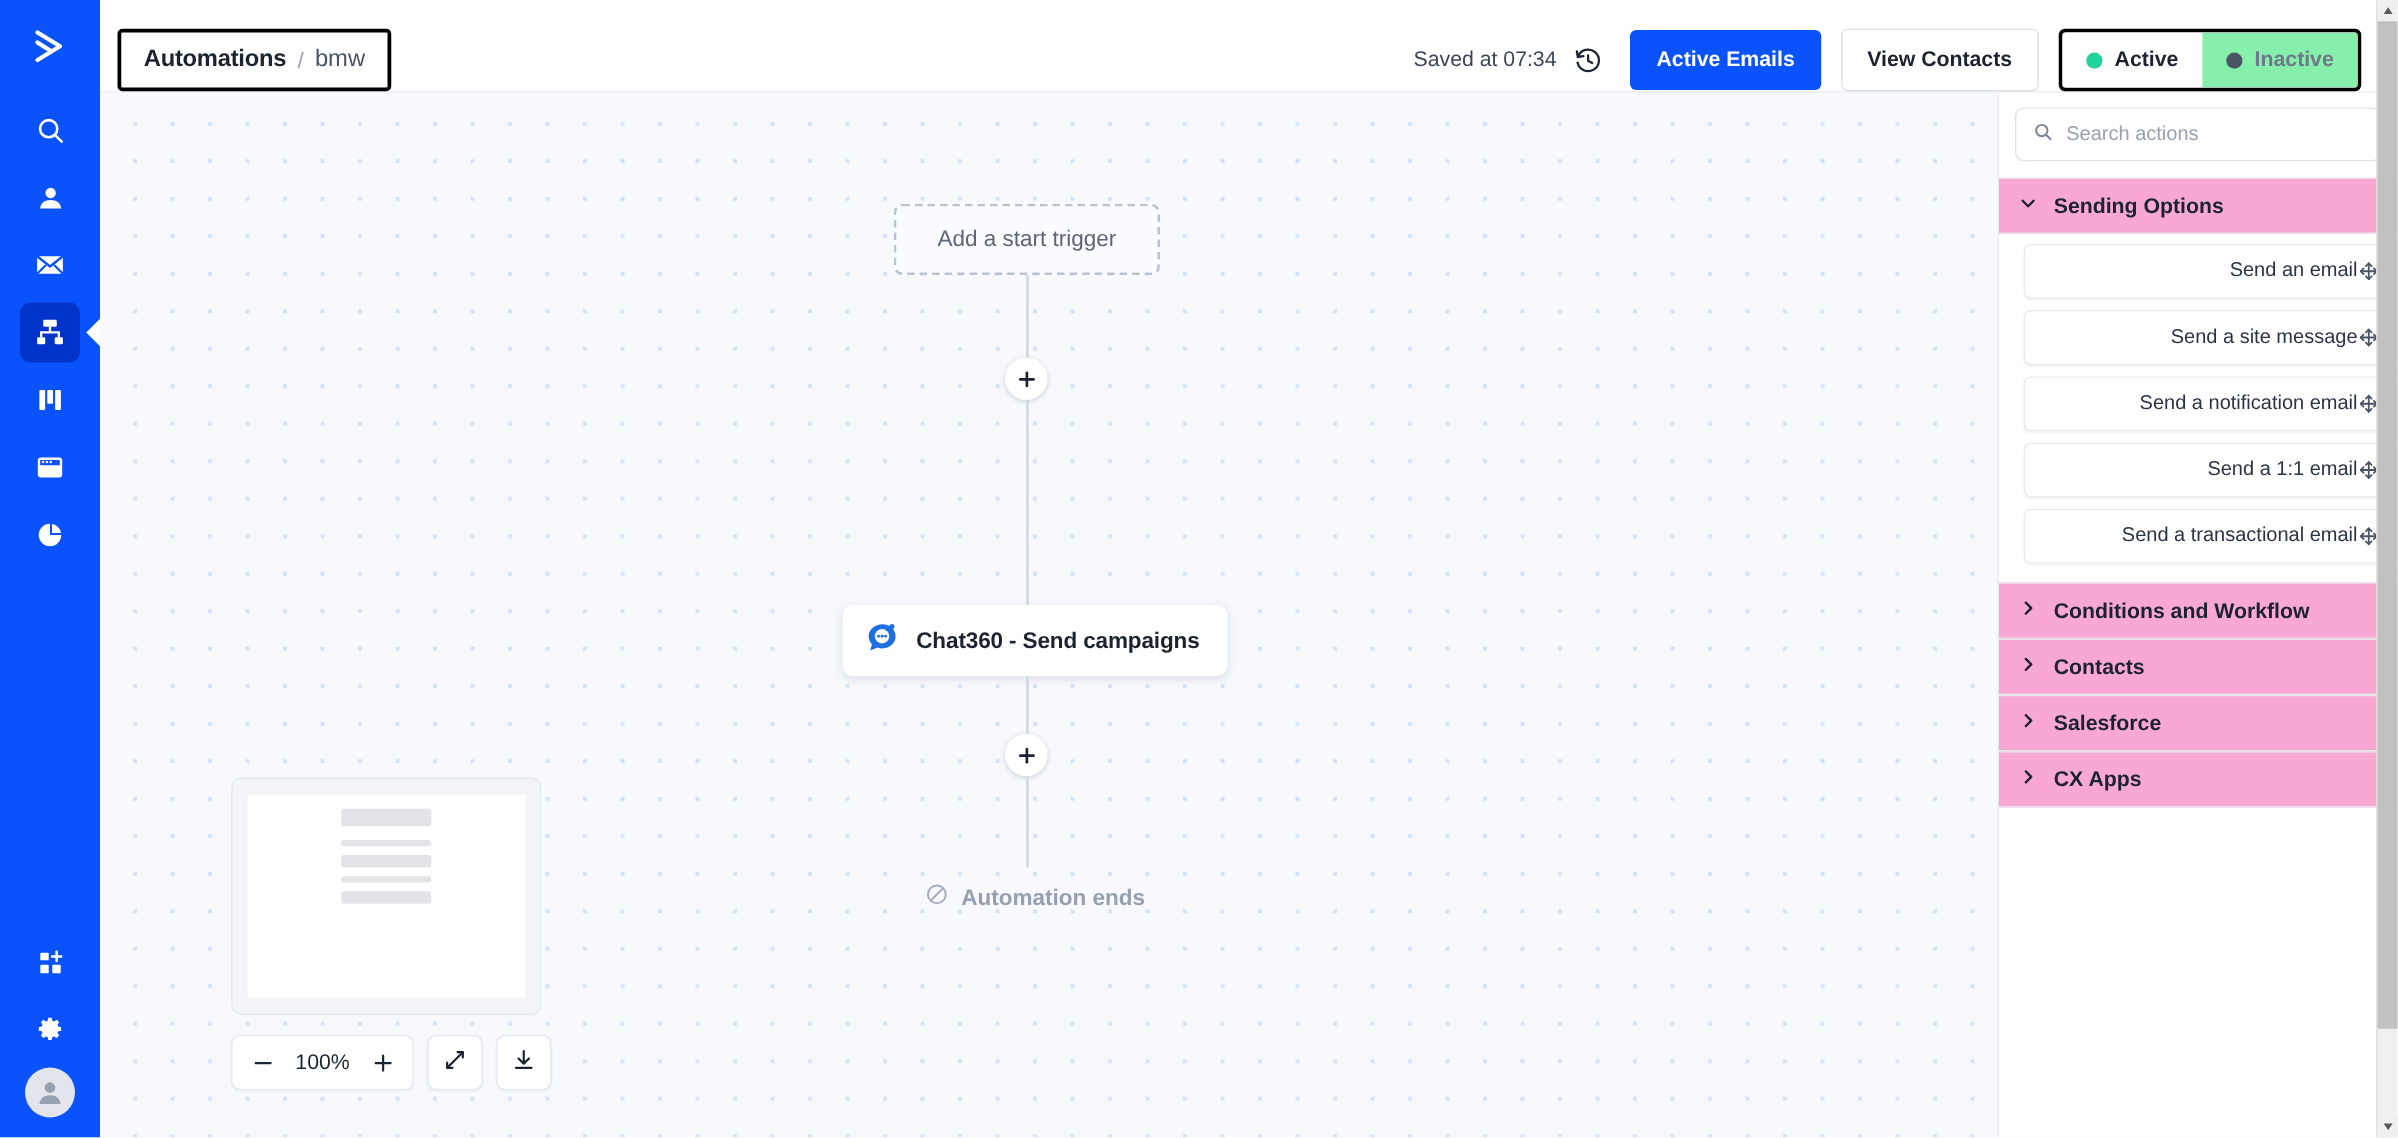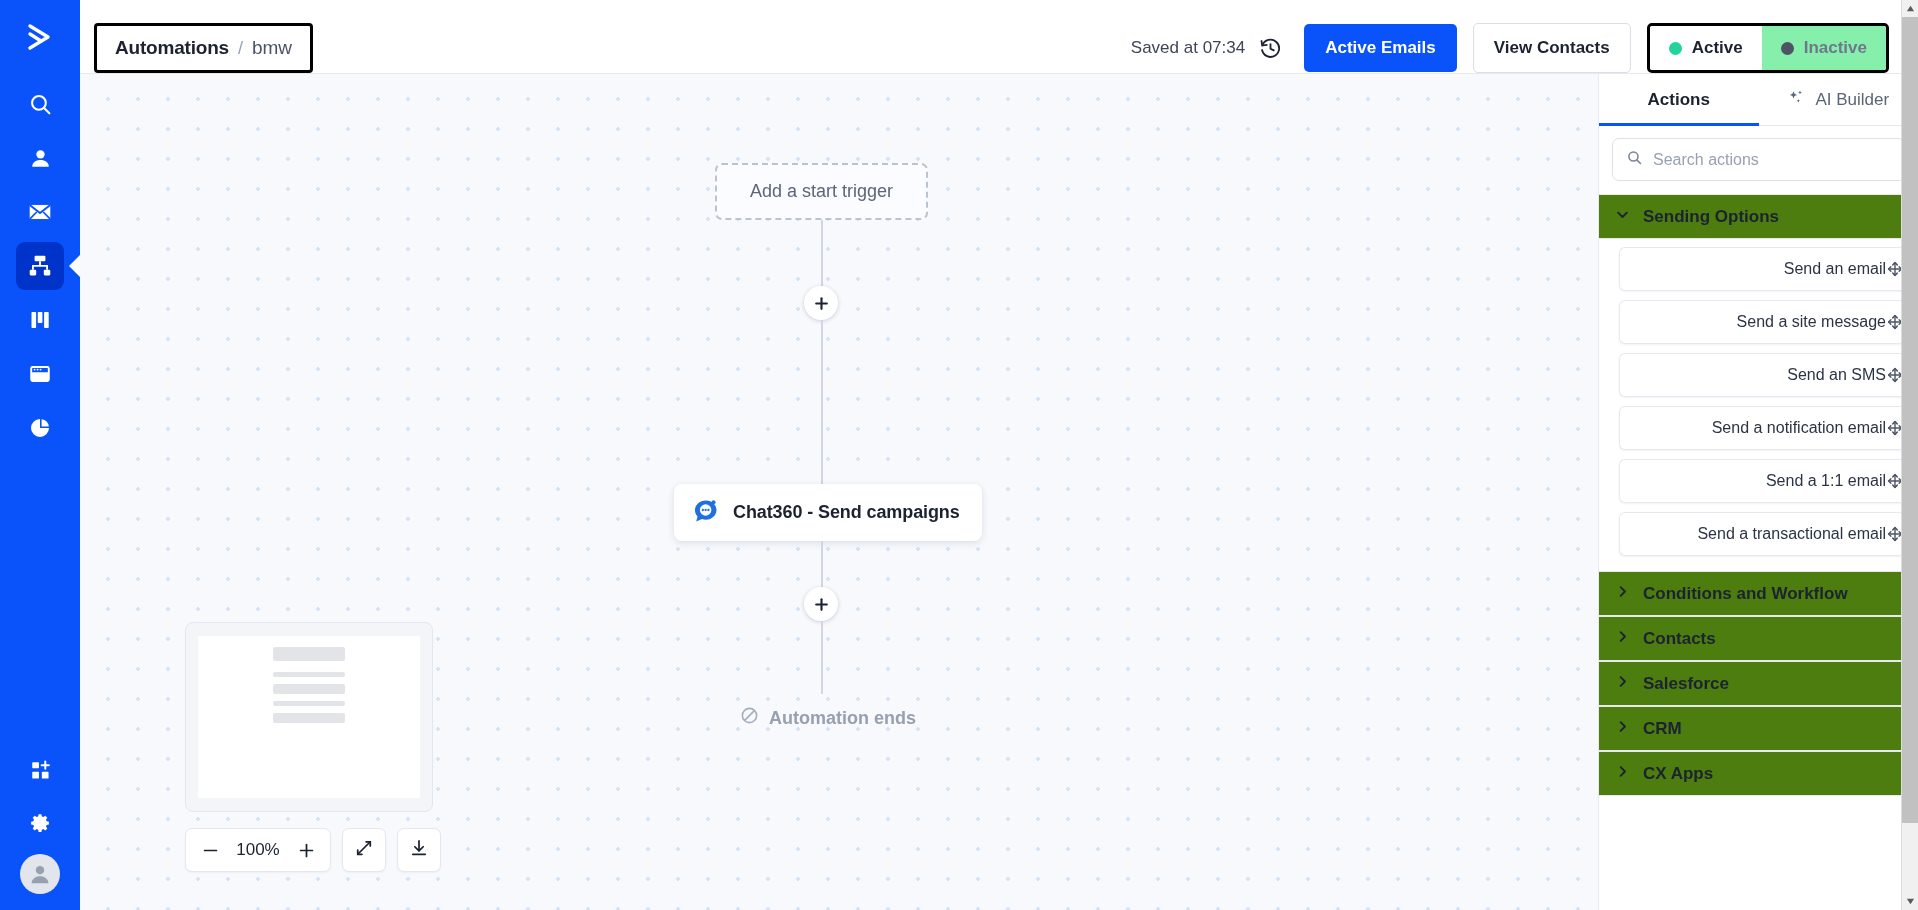--- a/index.html
+++ b/index.html
@@ -253,21 +253,21 @@
     font-size: 16px; color:#1B2330; font-family:inherit;
     background:transparent;
   }
   .search-input::placeholder { color:#98A1B0; }
 
   .panel-scroll { flex:1 1 auto; overflow:hidden; }
 
   .group-head {
     display:flex; align-items:center; gap:13px;
     padding: 0 16px; height: 45px;
-    background:#4d7c0f;
+    background:#f9a8d4;
     border-top:1px solid #E6E9EF;
     border-bottom:1px solid #E6E9EF;
     font-size: 17px; font-weight:700; color:#1B2330;
     cursor:pointer;
   }
   .group-body { padding: 8px 0 6px 0; text-align: right; }
   .action-item {
     margin: 0 0 9px 20px;
     height: 44px;
     background:#fff;
@@ -530,35 +530,20 @@
                 <line x1="12" y1="3.5" x2="12" y2="15"></line>
                 <polyline points="7,10.5 12,15.5 17,10.5"></polyline>
                 <line x1="4.5" y1="19.5" x2="19.5" y2="19.5"></line>
               </svg>
             </span>
           </div>
         </div>
       </div>
 
       <div class="right-panel">
-        <div class="tabs">
-          <div class="tab active">
-            <span>Actions</span>
-          </div>
-          <div class="tab">
-            <span>
-              <svg width="19" height="19" viewBox="0 0 24 24" fill="#5B6578">
-                <path d="M8.2 4.2l1.3 3.2 3.2 1.3-3.2 1.3-1.3 3.2-1.3-3.2L3.7 8.7l3.2-1.3z"></path>
-                <path d="M16.4 3.2l.72 1.76 1.76.72-1.76.72-.72 1.76-.72-1.76-1.76-.72 1.76-.72z"></path>
-                <path d="M14.3 14.1l.62 1.5 1.5.62-1.5.62-.62 1.5-.62-1.5-1.5-.62 1.5-.62z"></path>
-              </svg>
-            </span>
-            <span>AI Builder</span>
-          </div>
-        </div>
 
         <div class="search-wrap">
           <div class="search-box">
             <span>
               <svg width="17" height="17" viewBox="0 0 24 24" fill="none" stroke="#7A8495" stroke-width="2.2" stroke-linecap="round">
                 <circle cx="10.5" cy="10.5" r="6.4"></circle>
                   <line x1="15.3" y1="15.3" x2="20.4" y2="20.4"></line>
               </svg>
             </span>
             <input class="search-input" type="text" placeholder="Search actions" style="">
@@ -584,33 +569,20 @@
                     <line x1="3.5" y1="12" x2="20.5" y2="12"></line>
                   <polyline points="9,6.5 12,3.5 15,6.5"></polyline>
                     <polyline points="9,17.5 12,20.5 15,17.5"></polyline>
                   <polyline points="6.5,9 3.5,12 6.5,15"></polyline>
                     <polyline points="17.5,9 20.5,12 17.5,15"></polyline>
                 </svg>
               </span>
             </div>
             <div class="action-item">
               <span class="action-label">Send a site message</span>
-              <span class="drag-handle">
-                <svg width="18" height="18" viewBox="0 0 24 24" fill="none" stroke="#4C5566" stroke-width="1.9" stroke-linecap="round" stroke-linejoin="round">
-                  <line x1="12" y1="3.5" x2="12" y2="20.5"></line>
-                    <line x1="3.5" y1="12" x2="20.5" y2="12"></line>
-                  <polyline points="9,6.5 12,3.5 15,6.5"></polyline>
-                    <polyline points="9,17.5 12,20.5 15,17.5"></polyline>
-                  <polyline points="6.5,9 3.5,12 6.5,15"></polyline>
-                    <polyline points="17.5,9 20.5,12 17.5,15"></polyline>
-                </svg>
-              </span>
-            </div>
-            <div class="action-item">
-              <span class="action-label">Send an SMS</span>
               <span class="drag-handle">
                 <svg width="18" height="18" viewBox="0 0 24 24" fill="none" stroke="#4C5566" stroke-width="1.9" stroke-linecap="round" stroke-linejoin="round">
                   <line x1="12" y1="3.5" x2="12" y2="20.5"></line>
                     <line x1="3.5" y1="12" x2="20.5" y2="12"></line>
                   <polyline points="9,6.5 12,3.5 15,6.5"></polyline>
                     <polyline points="9,17.5 12,20.5 15,17.5"></polyline>
                   <polyline points="6.5,9 3.5,12 6.5,15"></polyline>
                     <polyline points="17.5,9 20.5,12 17.5,15"></polyline>
                 </svg>
               </span>
@@ -676,28 +648,20 @@
 
           <div class="group-head">
             <span>
               <svg width="15" height="15" viewBox="0 0 24 24" fill="none" stroke="#1B2330" stroke-width="3" stroke-linecap="round" stroke-linejoin="round">
                 <polyline points="9,5 16,12 9,19"></polyline>
               </svg>
             </span>
             <span>Salesforce</span>
           </div>
 
-          <div class="group-head">
-            <span>
-              <svg width="15" height="15" viewBox="0 0 24 24" fill="none" stroke="#1B2330" stroke-width="3" stroke-linecap="round" stroke-linejoin="round">
-                <polyline points="9,5 16,12 9,19"></polyline>
-              </svg>
-            </span>
-            <span>CRM</span>
-          </div>
 
           <div class="group-head">
             <span>
               <svg width="15" height="15" viewBox="0 0 24 24" fill="none" stroke="#1B2330" stroke-width="3" stroke-linecap="round" stroke-linejoin="round">
                 <polyline points="9,5 16,12 9,19"></polyline>
               </svg>
             </span>
             <span>CX Apps</span>
           </div>
         </div>

